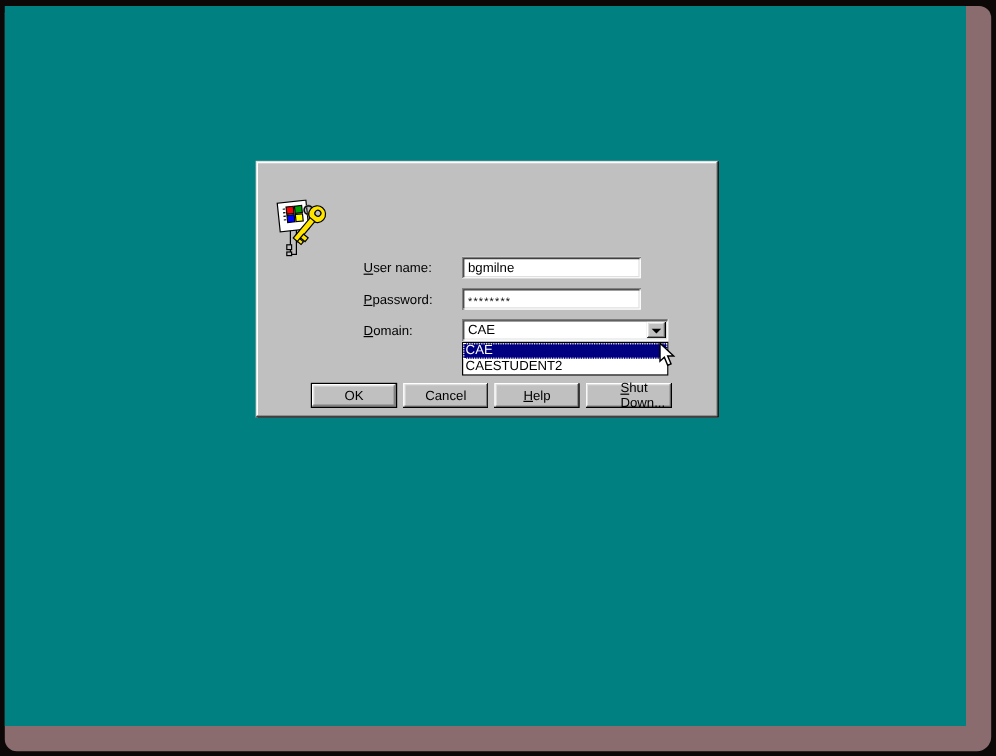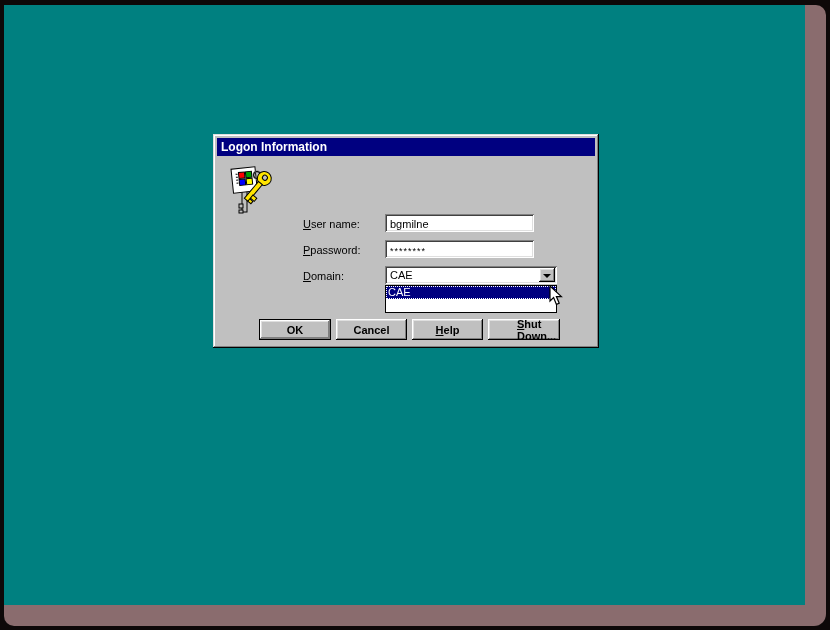--- a/index.html
+++ b/index.html
@@ -49,42 +49,39 @@
             background:#ffffff; border:1px solid #000000; }
   .dd-item { height:13px; font-size:11px; line-height:13px; padding-left:2px; color:#000;
              white-space:nowrap; }
   .dd-item.selected { background:#000080; color:#ffffff;
                       outline:1px dotted #ffffff; outline-offset:-1px; }
 
   .btn { position:absolute; top:185px; height:21px; background:#c0c0c0;
          font-family:"Liberation Sans", sans-serif; font-size:11px; color:#000;
          display:flex; align-items:center; justify-content:center;
          box-shadow: inset -1px -1px 0 #000000, inset 1px 1px 0 #ffffff,
-                     inset -2px -2px 0 #808080, inset 2px 2px 0 #dfdfdf; font-weight: bold; }
+                     inset -2px -2px 0 #808080, inset 2px 2px 0 #dfdfdf; }
   #ok-button { left:46px; width:72px; border:1px solid #000;
                box-shadow: inset -1px -1px 0 #808080, inset 1px 1px 0 #ffffff,
                            inset -2px -2px 0 #808080, inset 2px 2px 0 #dfdfdf; }
   #cancel-button { left:123px; width:71px; }
   #help-button { left:199px; width:71px; }
   #shutdown-button { left:275px; width:72px;padding-left:29px; }
 
   .icon-wrap { position:absolute; left:17px; top:32px; width:46px; height:52px; }
   .cursor { position:absolute; left:549px; top:285px; width:14px; height:22px; }
 </style>
 </head>
 <body>
 
 <div id="stage">
   <div id="frame"></div>
   <div id="desktop"></div>
 
   <div class="dialog">
-    <div class="titlebar">
-      <span>Logon Information</span>
-    </div>
 
     <div class="icon-wrap">
       <svg width="46" height="52" viewBox="0 0 46 52">
 
         <g>
           <rect x="12" y="20" width="5" height="26" fill="#c0c0c0" stroke="#000" stroke-width="1"></rect>
           <rect x="9" y="38" width="4" height="4" fill="#c0c0c0" stroke="#000" stroke-width="1"></rect>
           <rect x="9" y="44" width="4" height="3" fill="#c0c0c0" stroke="#000" stroke-width="1"></rect>
         </g>
 
@@ -126,20 +123,21 @@
 
     <div class="combo sunken">
       <span class="combo-value">CAE</span>
       <div class="combo-btn">
         <div class="combo-arrow"></div>
       </div>
     </div>
 
     <div class="ddlist">
       <div class="dd-item selected">CAE</div>
+      <div class="dd-item">CAESTUDENT2</div>
     </div>
 
     <div class="btn" id="ok-button">OK</div>
     <div class="btn" id="cancel-button">Cancel</div>
     <div class="btn" id="help-button">
         <span><span class="mn">H</span><span>elp</span></span>
       </div>
     <div class="btn" id="shutdown-button">
         <span><span class="mn">S</span><span>hut Down...</span></span>
       </div>

